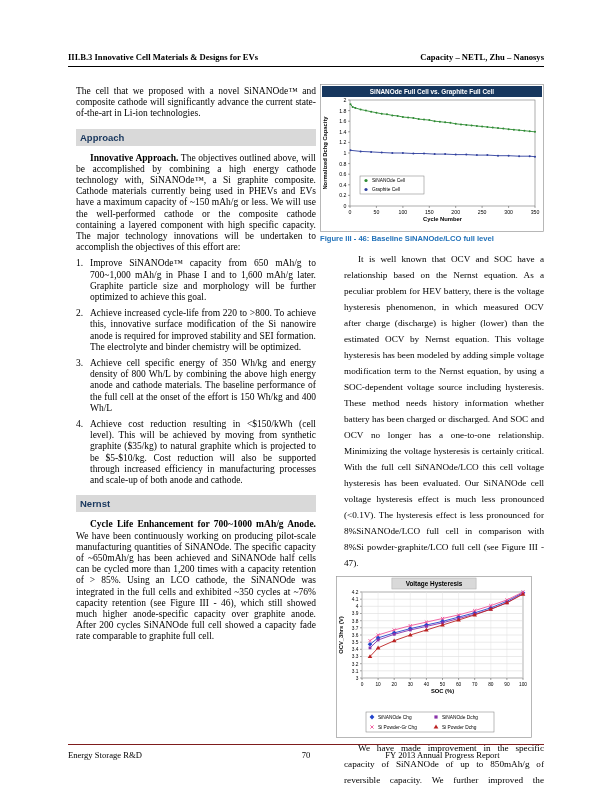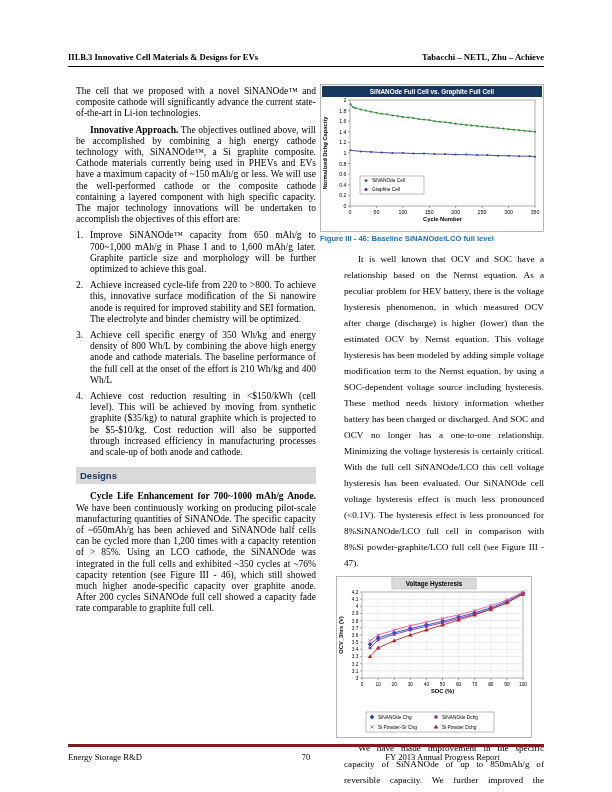--- a/index.html
+++ b/index.html
@@ -1,20 +1,20 @@
 <!DOCTYPE html>
 <html><head>
 <meta charset="utf-8">
 <style>
   html,body{margin:0;padding:0;background:#9a9a9a;}
   .page{width:612px;height:792px;background:#ffffff;margin:0 auto;position:relative;
         font-family:"Liberation Serif", serif;color:#000;overflow:hidden;}
   .hdr{position:absolute;left:68px;right:68px;top:52px;display:flex;justify-content:space-between;
        font-size:8.6px;font-weight:bold;border-bottom:1px solid #000;padding-bottom:4px;}
-  .ftr{position:absolute;left:68px;right:68px;top:744px;border-top:3px solid #7f1d1d;padding-top:5px;
+  .ftr{position:absolute;left:68px;right:68px;top:744px;border-top:1px solid #7f1d1d;padding-top:5px;
        display:flex;font-size:8.6px;}
   .ftr span{flex:1;}
   .ftr .c{text-align:center;}
   .ftr .r{text-align:left;}
   .colL{position:absolute;left:68px;top:86px;width:240px;margin-left:8px;}
   .colR{position:absolute;left:320px;top:84px;width:224px;}
   p.body{font-size:9.5px;line-height:11.2px;text-align:justify;margin:0 0 5px 0;}
   .colR p.body{font-size:9.2px;line-height:16px;margin-left:24px;}
   p.ind{text-indent:14px;}
   .secbar{background:#d9d9d9;color:#17365d;font-family:"Liberation Sans", sans-serif;
@@ -28,47 +28,48 @@
   svg.chart text{font-family:"Liberation Sans", sans-serif;}
   .fig47wrap{margin-left:16px;}
 </style>
 </head>
 <body>
 
 <div class="page">
 
   <div class="hdr">
     <span>III.B.3 Innovative Cell Materials &amp; Designs for EVs</span>
-    <span>Tabacchi – NETL, Zhu – Achieve</span>
+    <span>Capacity – NETL, Zhu – Nanosys</span>
   </div>
 
   <div class="colL">
     <p class="body">The cell that we proposed with a novel SiNANOde™ and composite cathode will significantly advance the current state-of-the-art in Li-ion technologies.</p>
 
+    <div class="secbar">Approach</div>
 
     <p class="body ind"><b>Innovative Approach.</b><span> The objectives outlined above, will be accomplished by combining a high energy cathode technology with, SiNANOde™, a Si graphite composite. Cathode materials currently being used in PHEVs and EVs have a maximum capacity of ~150 mAh/g or less. We will use the well-performed cathode or the composite cathode containing a layered component with high specific capacity. The major technology innovations will be undertaken to accomplish the objectives of this effort are:</span></p>
 
     <div class="li">
       <span class="num">1.</span>
       <span class="txt">Improve SiNANOde™ capacity from 650 mAh/g to 700~1,000 mAh/g in Phase I and to 1,600 mAh/g later. Graphite particle size and morphology will be further optimized to achieve this goal.</span>
     </div>
     <div class="li">
       <span class="num">2.</span>
       <span class="txt">Achieve increased cycle-life from 220 to &gt;800. To achieve this, innovative surface modification of the Si nanowire anode is required for improved stability and SEI formation. The electrolyte and binder chemistry will be optimized.</span>
     </div>
     <div class="li">
       <span class="num">3.</span>
-      <span class="txt">Achieve cell specific energy of 350 Wh/kg and energy density of 800 Wh/L by combining the above high energy anode and cathode materials. The baseline performance of the full cell at the onset of the effort is 210 Wh/kg and 400 Wh/L</span>
+      <span class="txt">Achieve cell specific energy of 350 Wh/kg and energy density of 800 Wh/L by combining the above high energy anode and cathode materials. The baseline performance of the full cell at the onset of the effort is 150 Wh/kg and 400 Wh/L</span>
     </div>
     <div class="li">
       <span class="num">4.</span>
       <span class="txt">Achieve cost reduction resulting in &lt;$150/kWh (cell level). This will be achieved by moving from synthetic graphite ($35/kg) to natural graphite which is projected to be $5-$10/kg. Cost reduction will also be supported through increased efficiency in manufacturing processes and scale-up of both anode and cathode.</span>
     </div>
 
-    <div class="secbar">Designs</div>
+    <div class="secbar">Nernst</div>
 
     <p class="body ind"><b>Cycle Life Enhancement for 700~1000 mAh/g Anode.</b><span> We have been continuously working on producing pilot-scale manufacturing quantities of SiNANOde. The specific capacity of ~650mAh/g has been achieved and SiNANOde half cells can be cycled more than 1,200 times with a capacity retention of &gt; 85%. Using an LCO cathode, the SiNANOde was integrated in the full cells and exhibited ~350 cycles at ~76% capacity retention (see Figure III - 46), which still showed much higher anode-specific capacity over graphite anode. After 200 cycles SiNANOde full cell showed a capacity fade rate comparable to graphite full cell.</span></p>
   </div>
 
   <div class="colR">
     <svg class="chart" viewBox="0 0 224 148" width="224" height="148">
         <rect x="0.5" y="0.5" width="223" height="147" fill="#fff" stroke="#999" stroke-width="0.7"></rect>
         <rect x="2" y="2" width="220" height="11" fill="#17375e"></rect>
         <text x="112" y="9.8" text-anchor="middle" font-size="6.4" font-weight="bold" fill="#ffffff">SiNANOde Full Cell vs. Graphite Full Cell</text>
         <rect x="30" y="16" width="185" height="106" fill="#ffffff" stroke="#777" stroke-width="0.6"></rect>

